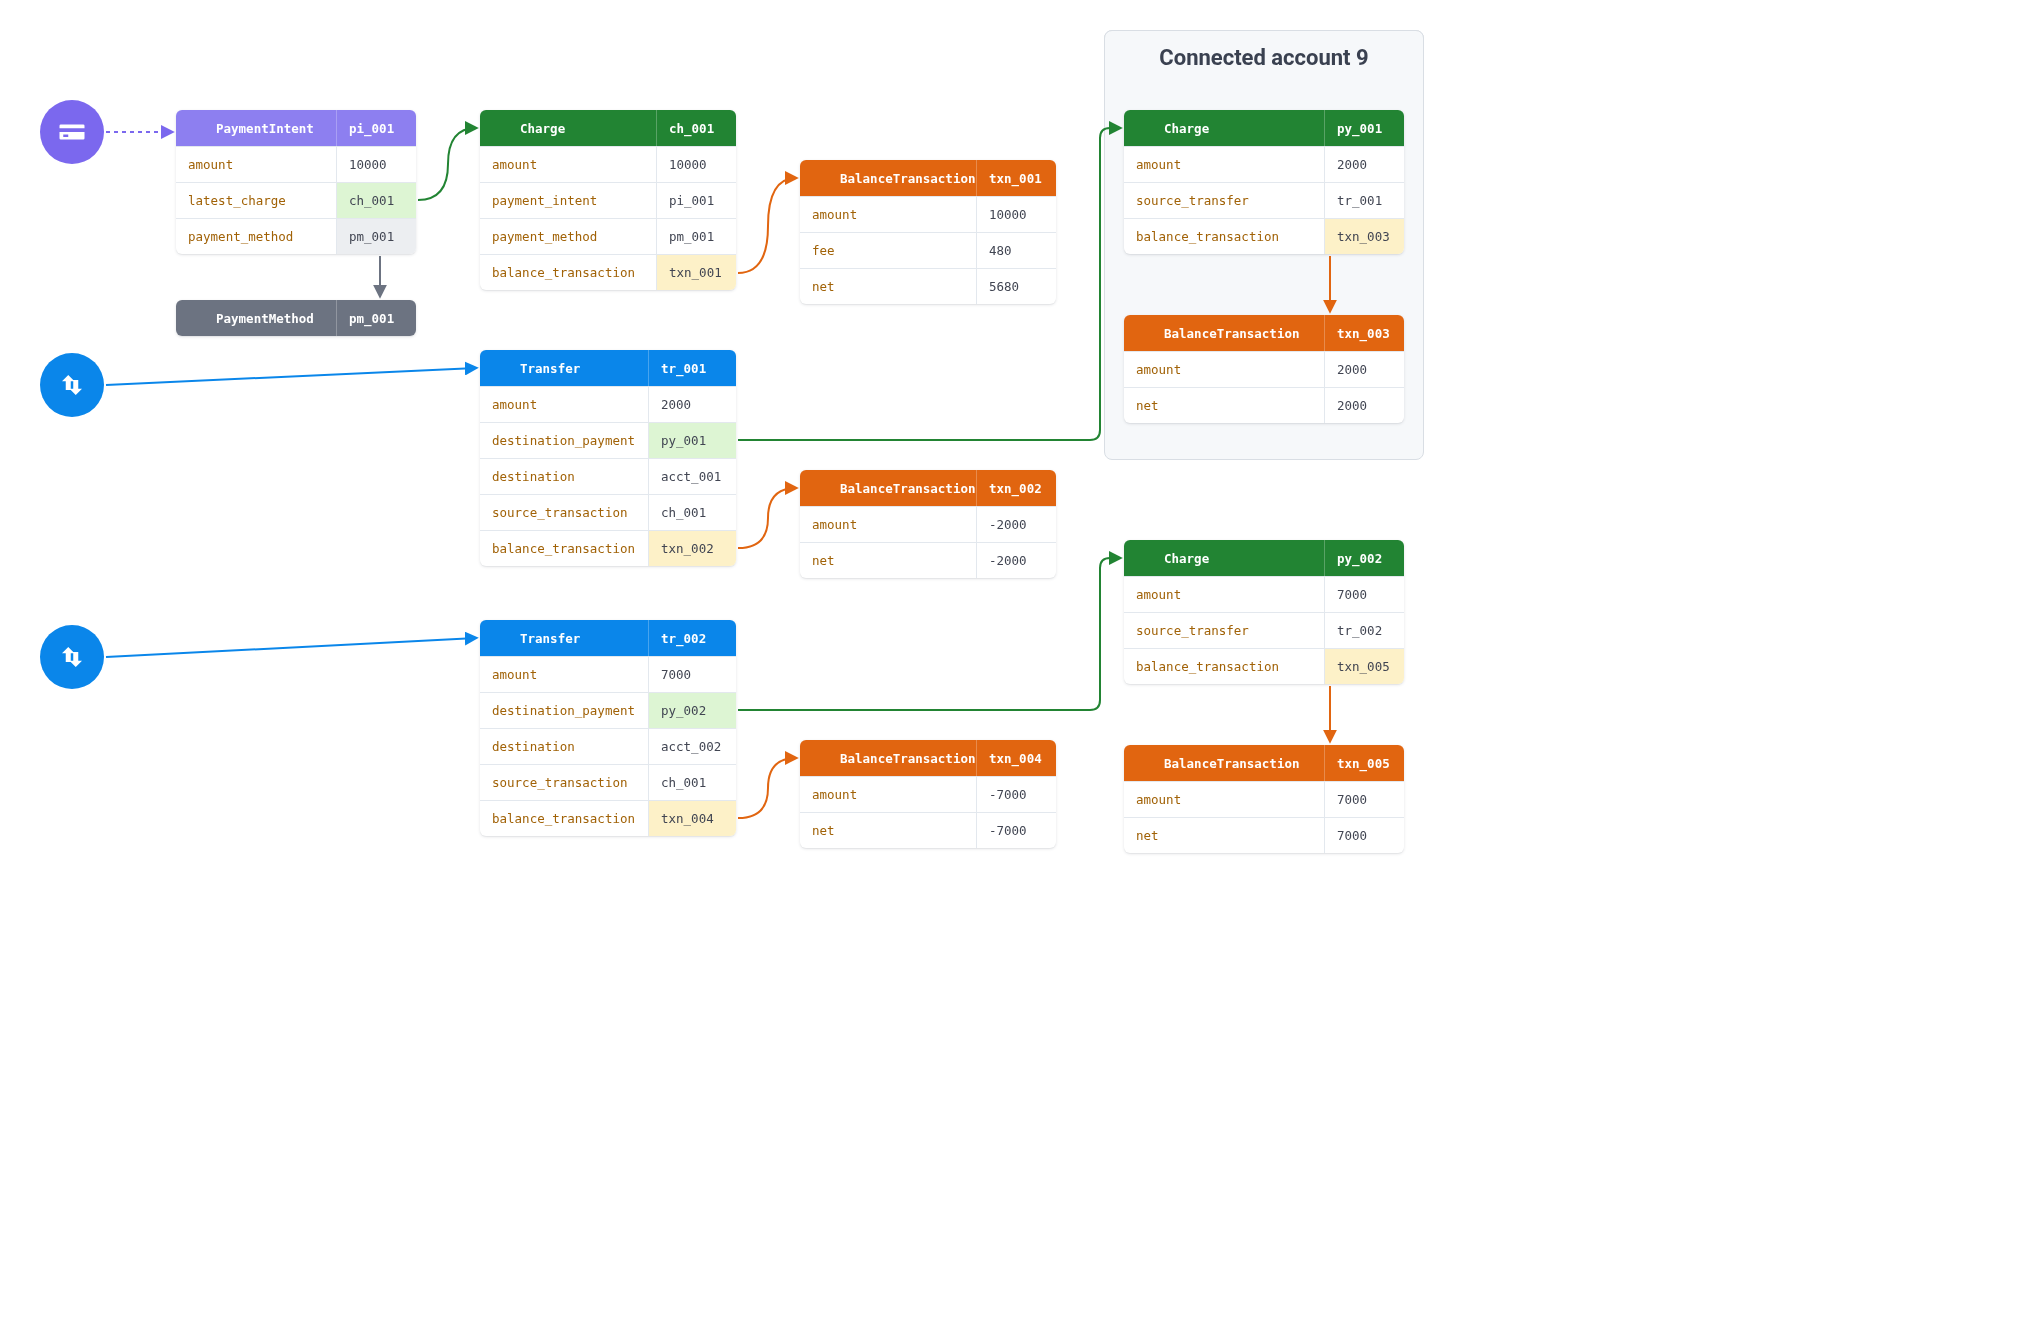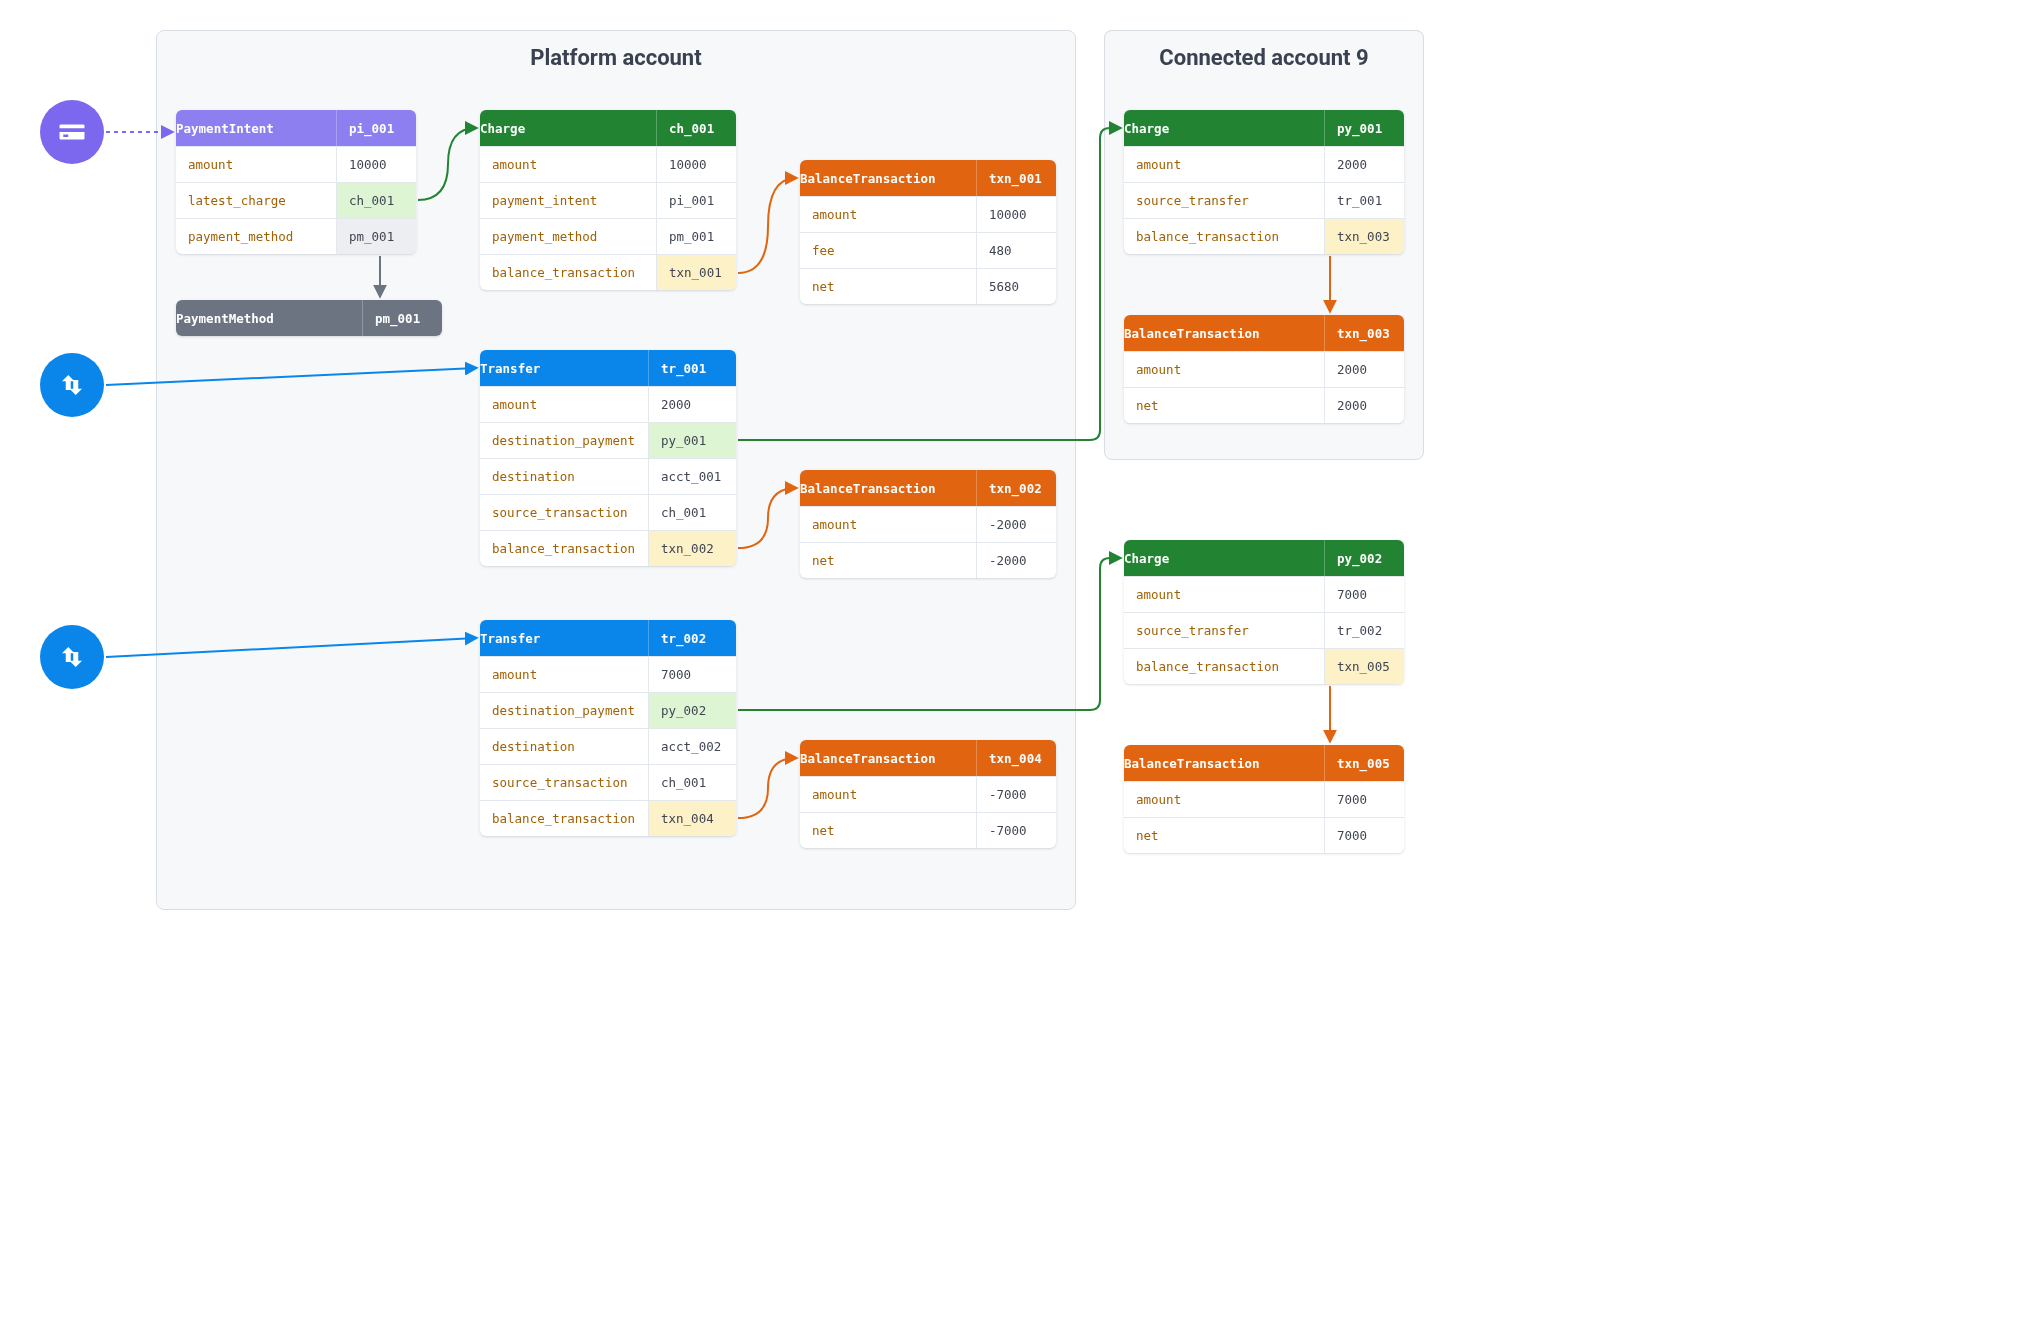--- a/index.html
+++ b/index.html
@@ -39,21 +39,21 @@
     font-family: ui-monospace, "SFMono-Regular", Menlo, Consolas, monospace;
     font-size: 12.5px;
   }
   .ent-head {
     display: flex;
     align-items: stretch;
     height: 36px;
     color: #fff;
     font-weight: 700;
   }
-  .ent-head .nm { flex: 1; display: flex; align-items: center; padding: 0 0; }
+  .ent-head .nm { flex: 1; display: flex; align-items: center; padding: 0 0; margin-left: 40px; }
   .ent-head .id { display: flex; align-items: center; padding: 0 12px; border-left: 1px solid rgba(255,255,255,0.25); }
   .ent-row {
     display: flex;
     align-items: stretch;
     height: 36px;
     border-top: 1px solid #e3e8ee;
   }
   .ent-row .k { flex: 1; display: flex; align-items: center; padding: 0 12px; color: #a16207; }
   .ent-row .v { display: flex; align-items: center; padding: 0 12px; border-left: 1px solid #e3e8ee; color: #414552; }
   .hl-green { background: #ddf5d3; }
@@ -74,23 +74,20 @@
     width: 1440px; height: 960px;
     pointer-events: none;
     overflow: visible;
   }
 </style>
 </head>
 <body>
 
 <div class="canvas">
 
-  <div class="zone" style="left:116px; top:0; width:920px; height:880px;">
-    <div class="zone-title">Platform account</div>
-  </div>
   <div class="zone" style="left:1064px; top:0; width:320px; height:420px;">
     <div class="zone-title">Connected account 1</div>
   </div>
   <div class="zone" style="left:1064px; top:450; width:320px; height:430px;">
     <div class="zone-title">Connected account 9</div>
   </div>
 
   <div class="circle" style="left:0; top:70px; background:#7b68ee;">
     <svg viewBox="0 0 24 24">
         <path d="M3 6h18a1 1 0 0 1 1 1v2H2V7a1 1 0 0 1 1-1zm-1 6h20v5a1 1 0 0 1-1 1H3a1 1 0 0 1-1-1v-5zm3 2v2h4v-2H5z"></path>
@@ -118,21 +115,21 @@
     </div>
       <div class="ent-row">
       <div class="k">latest_charge</div>
       <div class="v hl-green" style="width:80px">ch_001</div>
     </div>
       <div class="ent-row">
       <div class="k">payment_method</div>
       <div class="v hl-gray" style="width:80px">pm_001</div>
     </div>
     </div>
-  <div class="ent" id="ent-pm" style="left:136px; top:270px; width:266px;">
+  <div class="ent" id="ent-pm" style="left:136px; top:270px; width:240px;">
       <div class="ent-head" style="background:#6c7381">
     <div class="nm">PaymentMethod</div>
     <div class="id" style="width:80px">pm_001</div>
   </div>
     </div>
   <div class="ent" id="ent-ch" style="left:440px; top:80px; width:256px;">
       <div class="ent-head" style="background:#228433">
     <div class="nm">Charge</div>
     <div class="id" style="width:80px">ch_001</div>
   </div>

